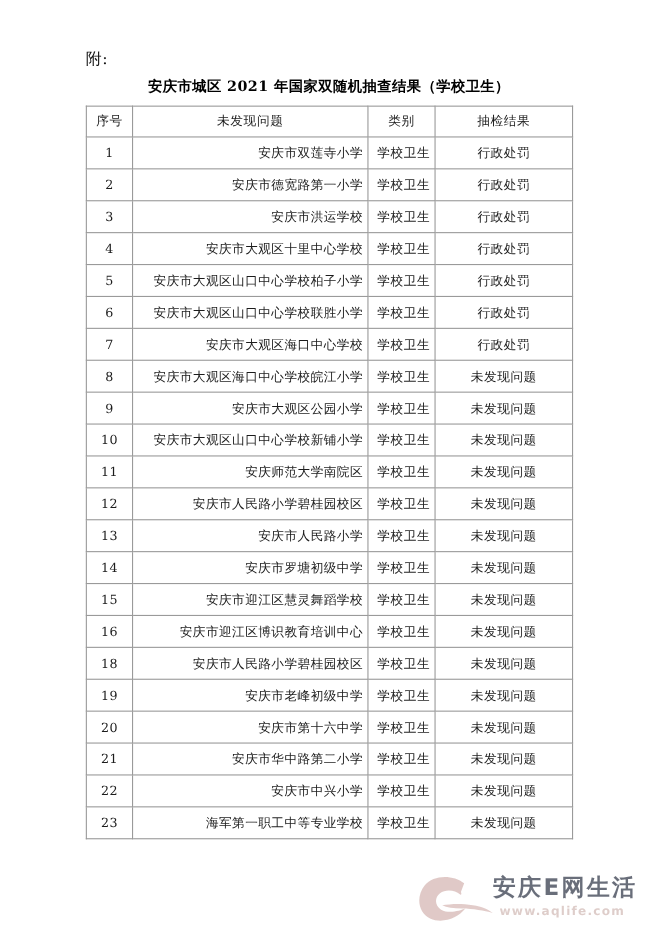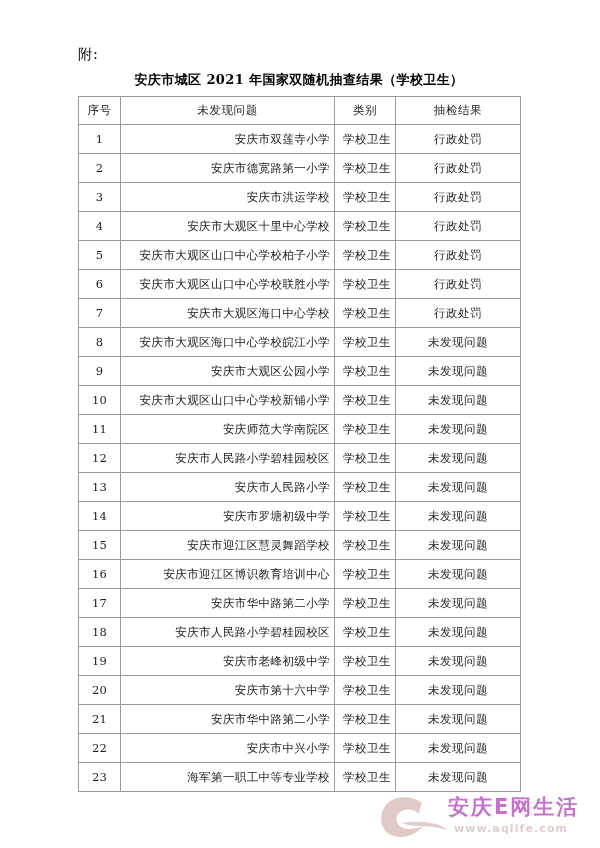--- a/index.html
+++ b/index.html
@@ -112,21 +112,21 @@
   }
   .wm-text {
     position: absolute;
     left: 70px;
     top: 3px;
     font-family: "DejaVu Sans", "Liberation Sans", sans-serif;
     font-size: 21px;
     line-height: 24px;
     font-weight: bold;
     letter-spacing: 2px;
-    color: #a21caf;
+    color: #0f172a;
     white-space: nowrap;
   }
   .wm-url {
     position: absolute;
     left: 76px;
     top: 29px;
     font-family: "DejaVu Sans", "Liberation Sans", sans-serif;
     font-size: 11px;
     line-height: 16px;
     font-weight: bold;
@@ -251,26 +251,20 @@
             <td class="cat">学校卫生</td>
             <td class="res">未发现问题</td>
           </tr>
           <tr>
             <td class="idx">16</td>
             <td class="name">安庆市迎江区博识教育培训中心</td>
             <td class="cat">学校卫生</td>
             <td class="res">未发现问题</td>
           </tr>
           <tr>
-            <td class="idx">17</td>
-            <td class="name">安庆市华中路第二小学</td>
-            <td class="cat">学校卫生</td>
-            <td class="res">未发现问题</td>
-          </tr>
-          <tr>
             <td class="idx">18</td>
             <td class="name">安庆市人民路小学碧桂园校区</td>
             <td class="cat">学校卫生</td>
             <td class="res">未发现问题</td>
           </tr>
           <tr>
             <td class="idx">19</td>
             <td class="name">安庆市老峰初级中学</td>
             <td class="cat">学校卫生</td>
             <td class="res">未发现问题</td>

